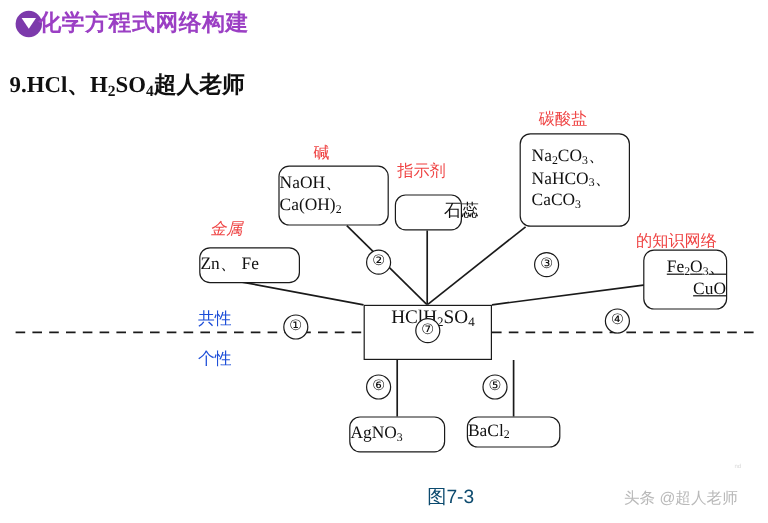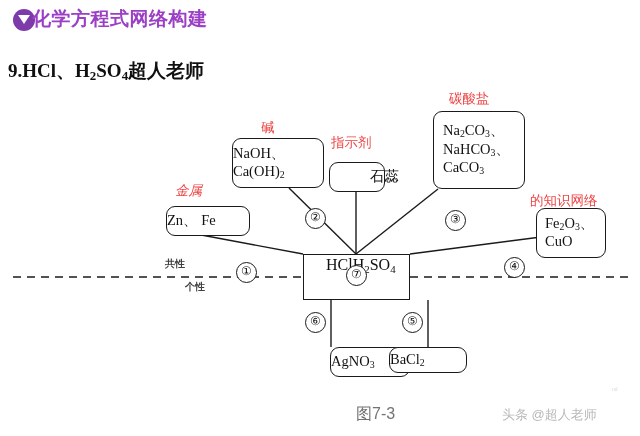--- a/index.html
+++ b/index.html
@@ -141,40 +141,39 @@
     flex-direction: row;
     justify-content: space-between;
     padding: 0 22px;
     font-size: 16px;
   }
 
   
   .side-label {
     position: absolute;
     font-family: "Liberation Sans", "DejaVu Sans", sans-serif;
-    font-size: 10px;
-    color: #404040;
+    font-size: 14px;
+    color: #1d4ed8;
     white-space: nowrap;
     z-index: 3;
-    font-weight: bold;
   }
 
   
   #figure-caption {
     position: absolute;
     left: 356px;
     top: 404px;
     font-size: 16px;
     font-family: "Liberation Sans", "DejaVu Sans", sans-serif;
-    color: #737373;
+    color: #0c4a6e;
     white-space: nowrap;
   }
   #watermark {
     position: absolute;
-    left: 502px;
+    left: 520px;
     top: 406px;
     font-family: "Liberation Sans", "DejaVu Sans", sans-serif;
     font-size: 13px;
     color: #b9b9b9;
     white-space: nowrap;
   }
   #corner-mark {
     position: absolute;
     left: 612px;
     top: 386px;
@@ -239,46 +238,46 @@
   <div class="node" style="left:329px; top:76px; width:56px; height:30px;padding-left:40px;">
     <span class="ln">石蕊</span>
   </div>
 
   <div class="node" style="left:433px; top:25px; width:92px; height:78px; align-items:flex-start; padding-left:9px;">
     <span class="ln">Na<sub>2</sub>CO<sub>3</sub>、</span>
     <span class="ln">NaHCO<sub>3</sub>、</span>
     <span class="ln">CaCO<sub>3</sub></span>
   </div>
 
-  <div class="node" style="left:536px; top:122px; width:70px; height:50px; align-items:flex-start; padding-left:8px;">
+  <div class="node" style="left:536px; top:122px; width:70px; height:50px; align-items:flex-end; padding-left:8px;text-decoration:underline;">
     <span class="ln">Fe<sub>2</sub>O<sub>3</sub>、</span>
     <span class="ln">CuO</span>
   </div>
 
   <div class="node square" id="node-center" style="left:303px; top:168px; width:107px; height:46px;">
     <span>HCl</span>
     <span>H<sub>2</sub>SO<sub>4</sub></span>
   </div>
 
-  <div class="node" style="left:291px; top:261px; width:80px; height:30px;margin-left:39px;">
+  <div class="node" style="left:291px; top:261px; width:80px; height:30px;">
     <span class="ln">AgNO<sub>3</sub></span>
   </div>
 
   <div class="node" style="left:389px; top:261px; width:78px; height:26px;">
     <span class="ln">BaCl<sub>2</sub></span>
   </div>
 
   <div class="circled" style="left:236px; top:176px;">①</div>
   <div class="circled" style="left:305px; top:122px;">②</div>
   <div class="circled" style="left:445px; top:124px;">③</div>
   <div class="circled" style="left:504px; top:171px;">④</div>
   <div class="circled" style="left:346px; top:179px;">⑦</div>
   <div class="circled" style="left:305px; top:226px;">⑥</div>
   <div class="circled" style="left:402px; top:226px;">⑤</div>
 
   <div class="side-label" style="left:165px; top:171px;">共性</div>
-  <div class="side-label" style="left:165px; top:194px;margin-left:20px;">个性</div>
+  <div class="side-label" style="left:165px; top:204px;">个性</div>
 
 </div>
 
 <div id="figure-caption">图7-3</div>
 <div id="watermark">头条 @超人老师</div>
 <div id="corner-mark">nd</div>
 
 </body></html>

